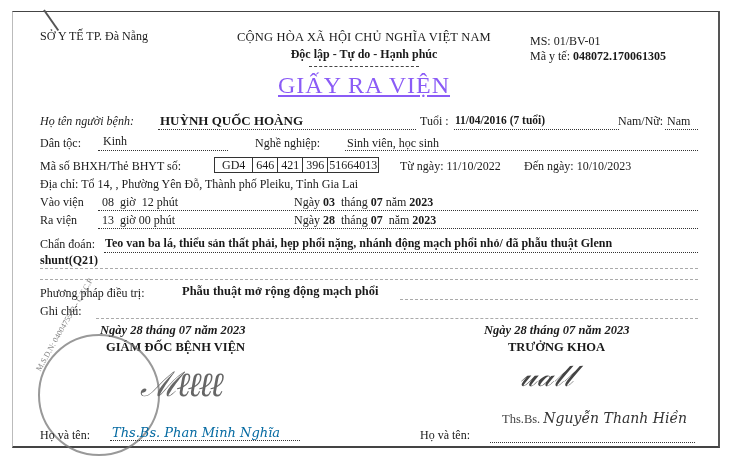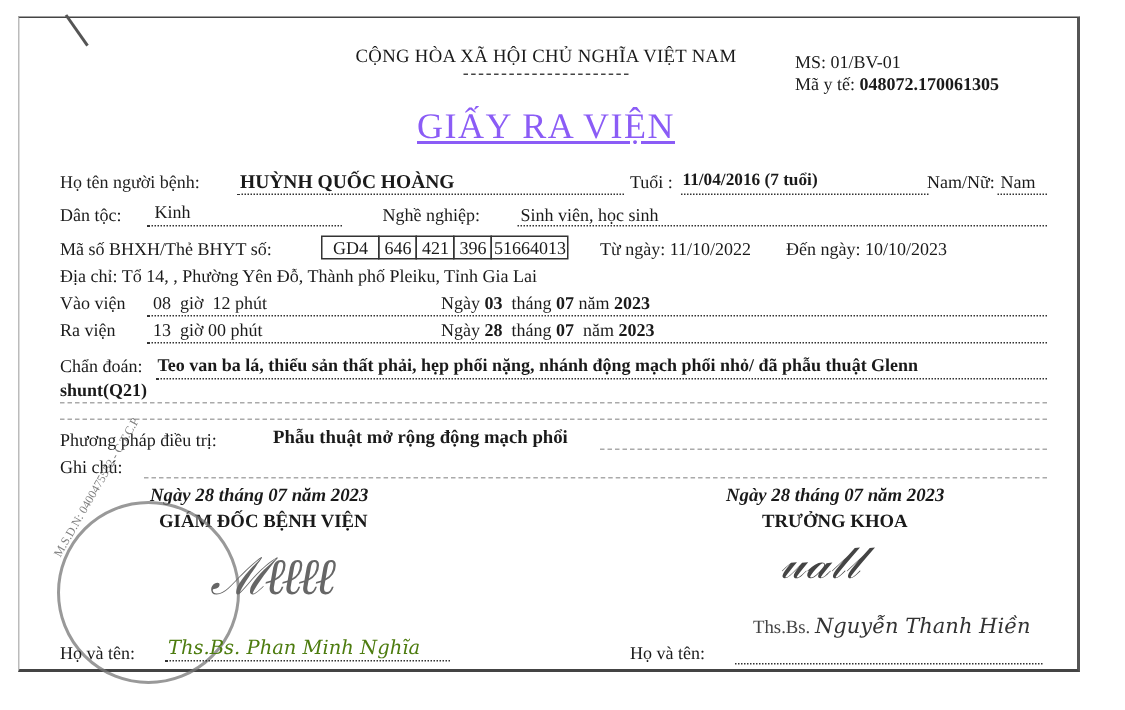--- a/index.html
+++ b/index.html
@@ -26,21 +26,21 @@
   .hdr-left .l3 { font-size: 12px; }
   .hdr-center { left: 229px; top: 30px; width: 270px; text-align: center; }
   .hdr-center .nat { font-size: 12.5px; letter-spacing: 0.2px; }
   .hdr-center .motto { font-size: 12px; font-weight: bold; margin-top: 2px; }
   .hdr-center .rule { width: 110px; margin: 4px auto 0; border-top: 1px dashed #444; }
   .title { left: 229px; top: 72px; width: 270px; text-align: center; font-size: 24px; letter-spacing: 1px; color: #8b5cf6; text-decoration: underline; }
   .hdr-right { left: 530px; top: 34px; font-size: 12px; line-height: 15px; }
   .hdr-right b { font-weight: bold; }
 
   .row { position: absolute; font-size: 12px; white-space: nowrap; }
-  .lbl { color: #222; }
+  .lbl { color: #222; font-style: italic; }
   .val { font-weight: bold; }
   .dots { position: absolute; border-bottom: 1.5px dotted #333; height: 0; }
   .dots-light { position: absolute; border-bottom: 1px dashed #aaa; height: 0; }
   .bhyt-box { display: inline-block; border: 1px solid #333; padding: 0 3px; margin-right: -1px; line-height: 14px; }
   .ital { font-style: italic; font-weight: bold; }
   .sig-title { font-weight: bold; font-size: 12.5px; }
   .stamp {
     position: absolute; left: 38px; top: 334px; width: 118px; height: 118px;
     border: 2px solid #777; border-radius: 50%; opacity: 0.75;
   }
@@ -54,24 +54,26 @@
   .signature { position: absolute; font-family: "DejaVu Serif", serif; font-style: italic; color: #333; }
 </style>
 </head>
 <body>
 
 <div class="frame">
   <div class="corner-line"></div>
 </div>
 
 <div class="abs hdr-left">
+  <div class="l1">SỞ Y TẾ TP. Đà Nẵng</div>
 </div>
 
 <div class="abs hdr-center">
   <div class="nat">CỘNG HÒA XÃ HỘI CHỦ NGHĨA VIỆT NAM</div>
+  <div class="motto">Độc lập - Tự do - Hạnh phúc</div>
   <div class="rule"></div>
 </div>
 
 <div class="abs title">GIẤY RA VIỆN</div>
 
 <div class="abs hdr-right">
   <div>MS: 01/BV-01</div>
   <div><span>Mã y tế:</span> <b>048072.170061305</b></div>
 </div>
 
@@ -145,21 +147,21 @@
 
 <div class="row ital" style="left:100px; top:323px; font-size:12.5px;">Ngày 28 tháng 07 năm 2023</div>
 <div class="row sig-title" style="left:106px; top:340px;">GIÁM ĐỐC BỆNH VIỆN</div>
 
 <div class="stamp">
   <div class="stamp-ring" style="left:-2px; top:30px; transform:rotate(-60deg); transform-origin:left;">M.S.D.N: 0400475552 - C.T.C.P</div>
 </div>
 <div class="signature" style="left:140px; top:360px; font-size:34px; color:#666; letter-spacing:-3px;">ℳℓℓℓℓ</div>
 
 <div class="row" style="left:40px; top:428px;">Họ và tên:</div>
-<div class="signature" style="left:112px; top:425px; font-size:13px; color:#4d7c0f;">Ths.Bs. Phan Minh Nghĩa</div>
+<div class="signature" style="left:112px; top:425px; font-size:13px; color:#0369a1;">Ths.Bs. Phan Minh Nghĩa</div>
 <div class="dots" style="left:110px; top:440px; width:190px;"></div>
 
 <div class="row ital" style="left:484px; top:323px; font-size:12.5px;">Ngày 28 tháng 07 năm 2023</div>
 <div class="row sig-title" style="left:508px; top:340px;">TRƯỞNG KHOA</div>
 <div class="signature" style="left:520px; top:358px; font-size:30px; color:#444;">𝓊𝒶𝓁𝓁</div>
 
 <div class="row" style="left:502px; top:410px; font-size:12.5px; color:#444;">
   <span>Ths.Bs.</span> <span class="signature" style="position:static; font-size:14px;">Nguyễn Thanh Hiền</span>
 </div>
 <div class="row" style="left:420px; top:428px;">Họ và tên:</div>

